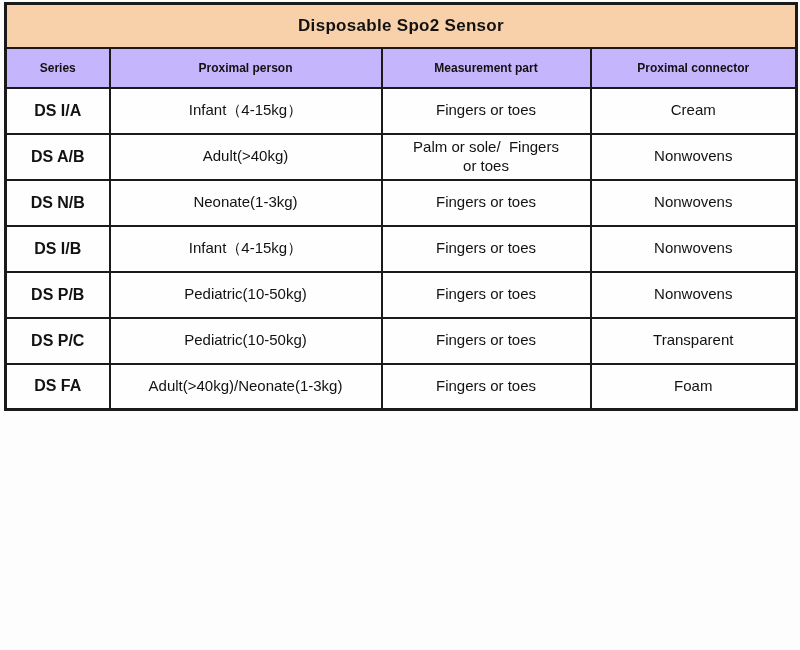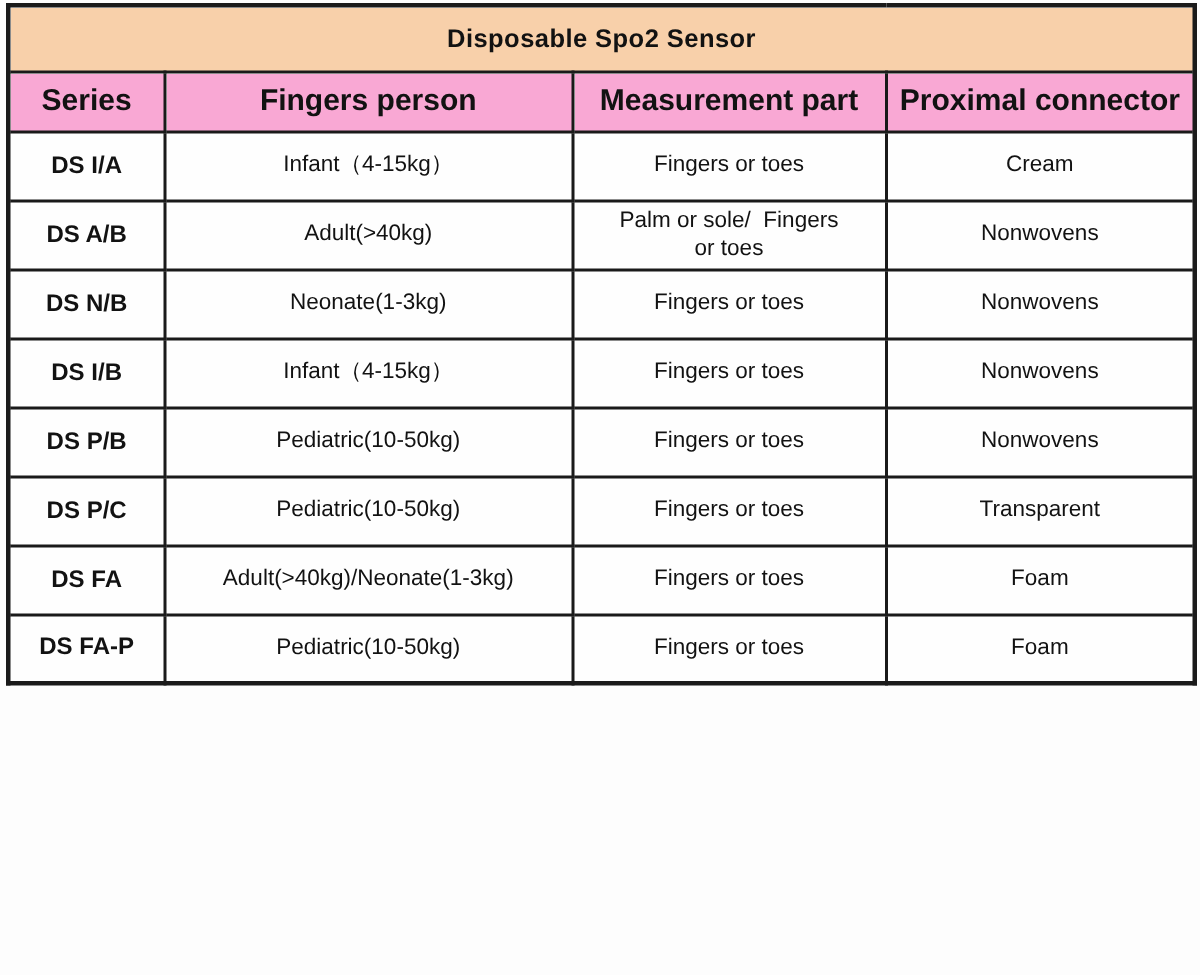--- a/index.html
+++ b/index.html
@@ -33,22 +33,22 @@
     overflow: hidden;
   }
   th.table-title {
     background: #f8d0aa;
     font-size: 17px;
     font-weight: bold;
     height: 44px;
     letter-spacing: 0.3px;
   }
   tr.col-headers th {
-    background: #f9a8d4;
-    font-size: 20px;
+    background: #c4b5fd;
+    font-size: 12px;
     font-weight: bold;
     height: 40px;
   }
   td {
     background: #fefefe;
     font-size: 15px;
     height: 46px;
     white-space: pre-wrap;
     line-height: 1.25;
   }
@@ -67,21 +67,21 @@
       <col style="width:272px">
       <col style="width:209px">
       <col style="width:206px">
     </colgroup>
     <thead>
       <tr>
         <th class="table-title" colspan="4">Disposable Spo2 Sensor</th>
       </tr>
       <tr class="col-headers">
         <th>Series</th>
-        <th>Fingers person</th>
+        <th>Proximal person</th>
         <th>Measurement part</th>
         <th>Proximal connector</th>
       </tr>
     </thead>
     <tbody>
       <tr>
         <td class="series-cell">DS I/A</td>
         <td>Infant（4-15kg）</td>
         <td>Fingers or toes</td>
         <td>Cream</td>
@@ -116,21 +116,15 @@
         <td>Pediatric(10-50kg)</td>
         <td>Fingers or toes</td>
         <td>Transparent</td>
       </tr>
       <tr>
         <td class="series-cell">DS FA</td>
         <td>Adult(&gt;40kg)/Neonate(1-3kg)</td>
         <td>Fingers or toes</td>
         <td>Foam</td>
       </tr>
-      <tr>
-        <td class="series-cell">DS FA-P</td>
-        <td>Pediatric(10-50kg)</td>
-        <td>Fingers or toes</td>
-        <td>Foam</td>
-      </tr>
     </tbody>
   </table>
 </div>
 
 </body></html>

